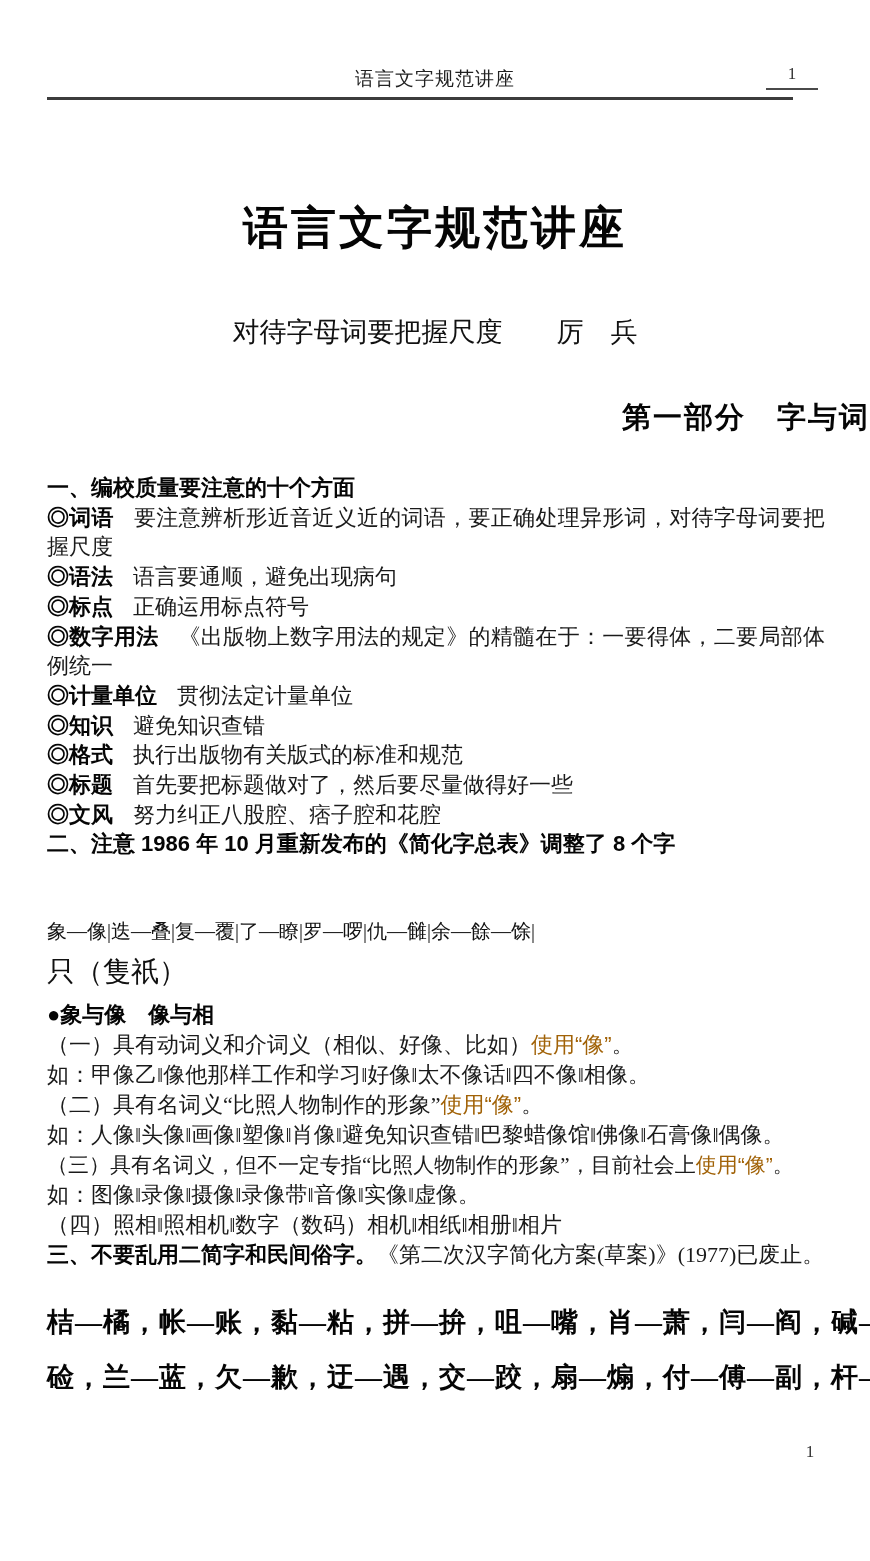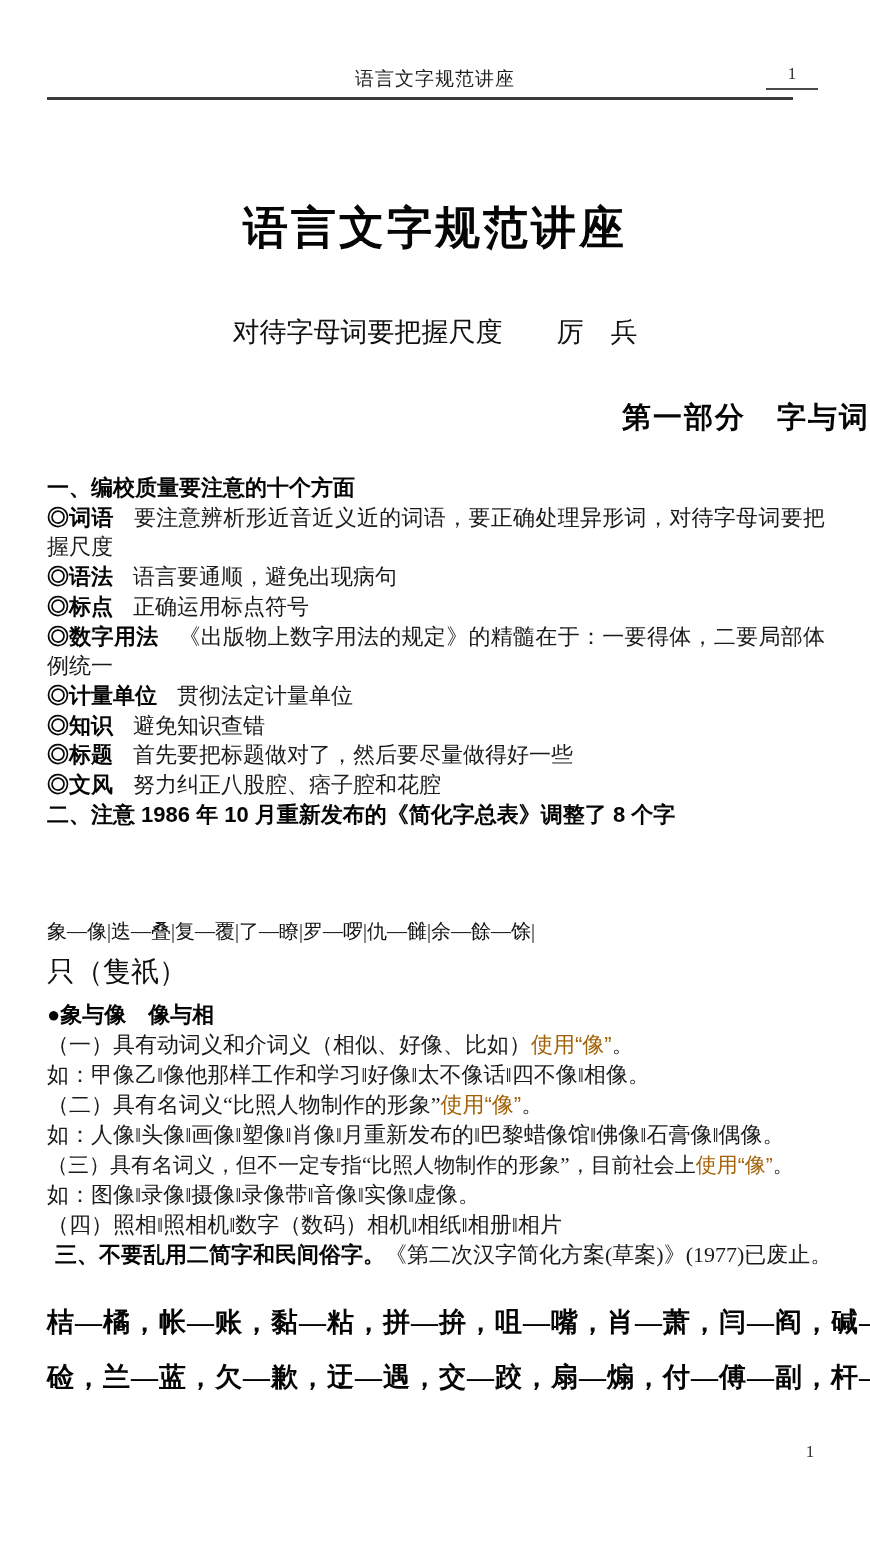--- a/index.html
+++ b/index.html
@@ -21,21 +21,21 @@
   .doc-title{top:198px;left:0;width:100%;text-align:center;
              font-family:"Liberation Sans",sans-serif;font-weight:700;
              font-size:45px;letter-spacing:3px;color:#050505;}
   .byline{top:314px;left:0;width:100%;text-align:center;font-size:27px;color:#111;}
   .part-heading{top:398px;left:0;width:100%;text-align:right;
                 font-family:"Liberation Sans",sans-serif;font-weight:700;
                 font-size:29px;letter-spacing:2px;color:#050505;}
   
   .block1{top:473px;left:47px;width:778px;font-size:22px;line-height:29.7px;text-align:justify;}
   .block1 p{margin:0;}
-  .h-bold{font-family:"Liberation Sans",sans-serif;font-weight:700;color:#050505;margin-left:8px;}
+  .h-bold{font-family:"Liberation Sans",sans-serif;font-weight:700;color:#050505;}
   .lbl{font-family:"Liberation Sans",sans-serif;font-weight:700;color:#050505;margin-right:20px;}
   
   .pairs-line{top:918px;left:47px;white-space:nowrap;font-size:20px;color:#111;}
   .zhi-line{top:953px;left:47px;white-space:nowrap;font-size:28px;color:#111;}
   
   .block2{top:1000px;left:47px;width:790px;font-size:22px;line-height:30px;text-align:justify;}
   .block2 p{margin:0;}
   .b{font-family:"Liberation Sans",sans-serif;font-weight:400;color:#a16207;}
   .tight{white-space:nowrap;font-size:21px;text-align:left;}
   
@@ -58,34 +58,35 @@
   <div class="abs part-heading">第一部分　字与词</div>
 
   <div class="abs block1">
     <p class="h-bold">一、编校质量要注意的十个方面</p>
     <p><span class="lbl">◎词语</span><span>要注意辨析形近音近义近的词语，要正确处理异形词，对待字母词要把握尺度</span></p>
     <p><span class="lbl">◎语法</span><span>语言要通顺，避免出现病句</span></p>
     <p><span class="lbl">◎标点</span><span>正确运用标点符号</span></p>
     <p><span class="lbl">◎数字用法</span><span>《出版物上数字用法的规定》的精髓在于：一要得体，二要局部体例统一</span></p>
     <p><span class="lbl">◎计量单位</span><span>贯彻法定计量单位</span></p>
     <p><span class="lbl">◎知识</span><span>避免知识查错</span></p>
+    <p><span class="lbl">◎格式</span><span>执行出版物有关版式的标准和规范</span></p>
     <p><span class="lbl">◎标题</span><span>首先要把标题做对了，然后要尽量做得好一些</span></p>
     <p><span class="lbl">◎文风</span><span>努力纠正八股腔、痞子腔和花腔</span></p>
     <p class="h-bold">二、注意 1986 年 10 月重新发布的《简化字总表》调整了 8 个字</p>
   </div>
 
   <div class="abs pairs-line">象—像|迭—叠|复—覆|了—瞭|罗—啰|仇—雠|余—餘—馀|</div>
   <div class="abs zhi-line">只（隻祇）</div>
 
   <div class="abs block2">
     <p class="h-bold">●象与像　像与相</p>
     <p><span>（一）具有动词义和介词义（相似、好像、比如）</span><span class="b">使用“像”</span><span>。</span></p>
     <p><span>如：甲像乙‖像他那样工作和学习‖好像‖太不像话‖四不像‖相像。</span></p>
     <p><span>（二）具有名词义“比照人物制作的形象”</span><span class="b">使用“像”</span><span>。</span></p>
-    <p><span>如：人像‖头像‖画像‖塑像‖肖像‖月重新发布的‖巴黎蜡像馆‖佛像‖石膏像‖偶像。</span></p>
+    <p><span>如：人像‖头像‖画像‖塑像‖肖像‖避免知识查错‖巴黎蜡像馆‖佛像‖石膏像‖偶像。</span></p>
     <p class="tight"><span>（三）具有名词义，但不一定专指“比照人物制作的形象”，目前社会上</span><span class="b">使用“像”</span><span>。</span></p>
     <p><span>如：图像‖录像‖摄像‖录像带‖音像‖实像‖虚像。</span></p>
     <p><span>（四）照相‖照相机‖数字（数码）相机‖相纸‖相册‖相片</span></p>
     <p><span class="h-bold">三、不要乱用二简字和民间俗字。</span><span>《第二次汉字简化方案(草案)》(1977)已废止。</span></p>
   </div>
 
   <div class="abs big1">桔—橘，帐—账，黏—粘，拼—拚，咀—嘴，肖—萧，闫—阎，碱—</div>
   <div class="abs big2">硷，兰—蓝，欠—歉，迂—遇，交—跤，扇—煽，付—傅—副，杆—</div>
 
   <div class="abs ftr-num">1</div>

